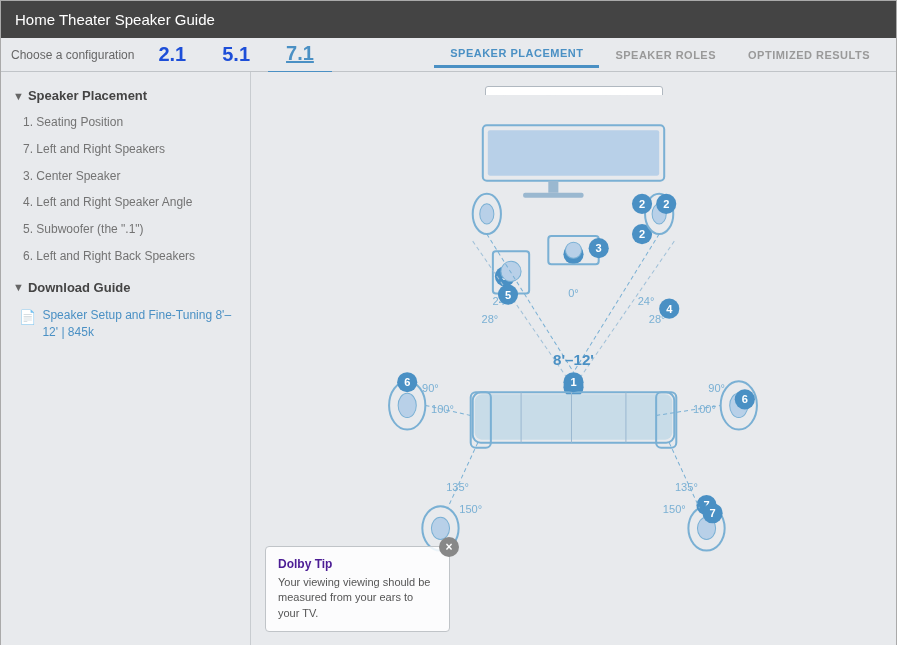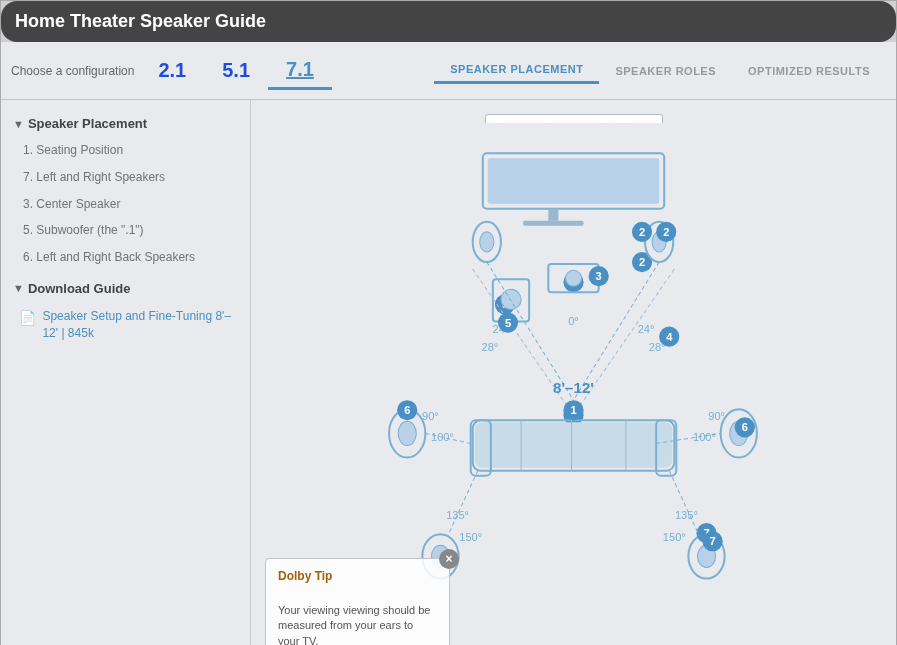--- a/index.html
+++ b/index.html
@@ -14,37 +14,36 @@
     .app-window {
       width: 897px;
       min-height: 645px;
       background: #d0d0d0;
       border: 1px solid #aaa;
     }
     .title-bar {
       background: #444;
       color: #fff;
       padding: 10px 14px;
-      font-size: 18px;
-      font-weight: bold;
-      border-radius: 16px;
+      font-size: 15px;
+      font-weight: normal;
     }
     .main-content {
       background: #e8eaed;
       margin: 0;
       padding: 0;
     }
     
     .tab-bar {
       display: flex;
       align-items: center;
       background: #e8eaed;
       border-bottom: 1px solid #c0c4c8;
       padding: 0 10px;
-      height: 58px;
+      height: 34px;
     }
     .config-label {
       color: #666;
       font-size: 12px;
       margin-right: 6px;
     }
     .config-tab {
       padding: 6px 18px;
       font-size: 20px;
       color: #1d4ed8;
@@ -189,22 +188,22 @@
       left: 14px;
       background: rgba(255,255,255,0.85);
       border: 1px solid #c0c4c8;
       border-radius: 4px;
       padding: 10px 12px;
       width: 185px;
       font-size: 11px;
     }
     .dolby-tip-title {
       font-weight: bold;
-      color: #a16207;
-      margin-bottom: 20px;
+      color: #4c1d95;
+      margin-bottom: 4px;
       font-size: 12px;
     }
     .dolby-tip-text {
       color: #555;
       line-height: 1.4;
     }
     .dolby-close {
       position: absolute;
       top: -10px;
       right: -10px;
@@ -247,20 +246,21 @@
       <div class="sidebar">
 
         <div class="sidebar-section">
           <div class="sidebar-section-header">
             <span class="arrow">▼</span>
             <span>Speaker Placement</span>
           </div>
           <div class="sidebar-item">1. Seating Position</div>
           <div class="sidebar-item">7. Left and Right Speakers</div>
           <div class="sidebar-item">3. Center Speaker</div>
+          <div class="sidebar-item">4. Left and Right Speaker Angle</div>
           <div class="sidebar-item">5. Subwoofer (the ".1")</div>
           <div class="sidebar-item">6. Left and Right Back Speakers</div>
         </div>
 
         <div class="sidebar-section">
           <div class="sidebar-section-header">
             <span class="arrow">▼</span>
             <span>Download Guide</span>
           </div>
           <div class="download-item">

